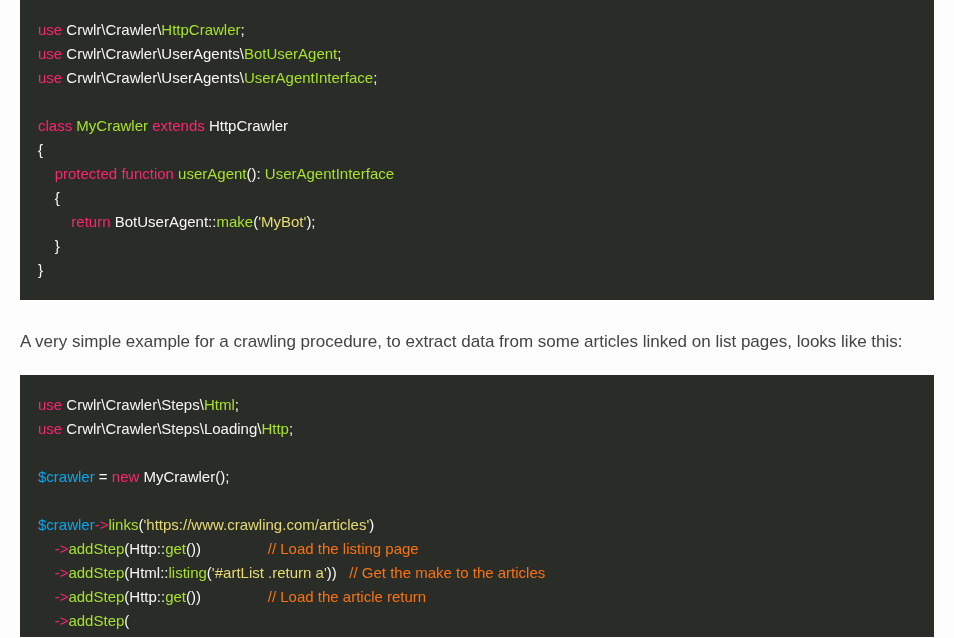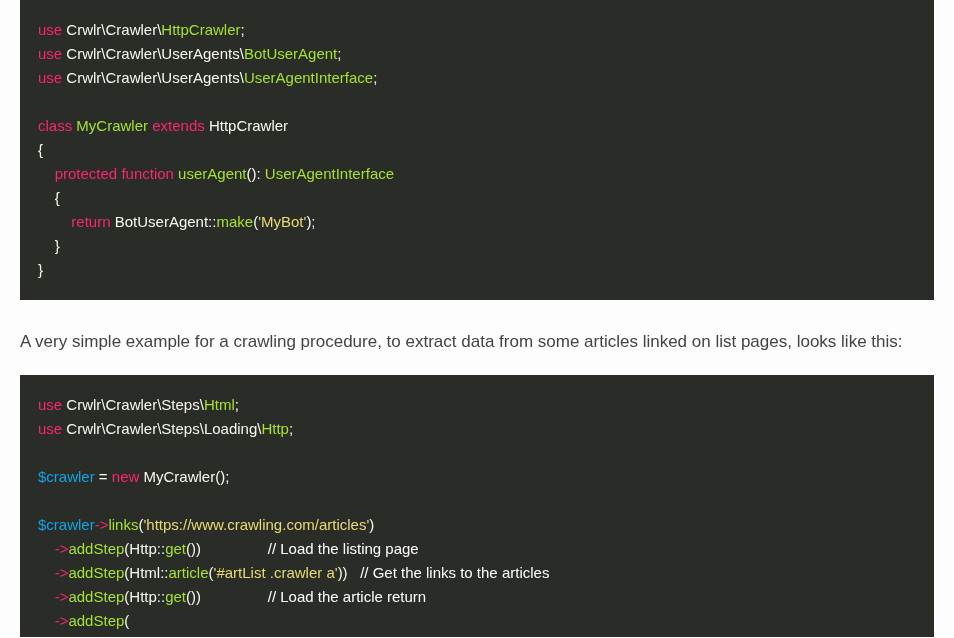--- a/index.html
+++ b/index.html
@@ -27,21 +27,21 @@
     margin: 30px 0 20px 0;
     line-height: 1.45;
   }
   .k-use   { color: #f92672; }   
   .ns      { color: #f8f8f2; }   
   .cls     { color: #a6e22e; }   
   .fn      { color: #a6e22e; }   
   .str     { color: #e6db74; }   
   .var     { color: #0ea5e9; }   
   .punct   { color: #f8f8f2; }
-  .comment { color: #ffffff; }
+  .comment { color: #f97316; }
   .op      { color: #f92672; }
 </style>
 </head>
 <body>
 
 <div class="code-block"><span class="k-use">use</span> <span class="ns">Crwlr\Crawler\</span><span class="cls">HttpCrawler</span><span class="punct">;</span>
 <span class="k-use">use</span> <span class="ns">Crwlr\Crawler\UserAgents\</span><span class="cls">BotUserAgent</span><span class="punct">;</span>
 <span class="k-use">use</span> <span class="ns">Crwlr\Crawler\UserAgents\</span><span class="cls">UserAgentInterface</span><span class="punct">;</span>
 
 <span class="k-use">class</span> <span class="cls">MyCrawler</span> <span class="k-use">extends</span> <span class="ns">HttpCrawler</span>
@@ -54,15 +54,15 @@
 
 <p class="prose">A very simple example for a crawling procedure, to extract data from some articles linked on list pages, looks like this:</p>
 
 <div class="code-block" style="border-bottom-left-radius:0;border-bottom-right-radius:0;padding-bottom:4px;"><span class="k-use">use</span> <span class="ns">Crwlr\Crawler\Steps\</span><span class="cls">Html</span><span class="punct">;</span>
 <span class="k-use">use</span> <span class="ns">Crwlr\Crawler\Steps\Loading\</span><span class="cls">Http</span><span class="punct">;</span>
 
 <span class="var">$crawler</span><span class="punct"> = </span><span class="k-use">new</span> <span class="ns">MyCrawler</span><span class="punct">();</span>
 
 <span class="var">$crawler</span><span class="op">-&gt;</span><span class="fn">links</span><span class="punct">(</span><span class="str">'https://www.crawling.com/articles'</span><span class="punct">)</span>
     <span class="op">-&gt;</span><span class="fn">addStep</span><span class="punct">(</span><span class="ns">Http</span><span class="punct">::</span><span class="fn">get</span><span class="punct">())</span>                <span class="comment">// Load the listing page</span>
-    <span class="op">-&gt;</span><span class="fn">addStep</span><span class="punct">(</span><span class="ns">Html</span><span class="punct">::</span><span class="fn">article</span><span class="punct">(</span><span class="str">'#artList .crawler a'</span><span class="punct">))</span>   <span class="comment">// Get the links to the articles</span>
+    <span class="op">-&gt;</span><span class="fn">addStep</span><span class="punct">(</span><span class="ns">Html</span><span class="punct">::</span><span class="fn">listing</span><span class="punct">(</span><span class="str">'#artList .return a'</span><span class="punct">))</span>   <span class="comment">// Get the make to the articles</span>
     <span class="op">-&gt;</span><span class="fn">addStep</span><span class="punct">(</span><span class="ns">Http</span><span class="punct">::</span><span class="fn">get</span><span class="punct">())</span>                <span class="comment">// Load the article return</span>
     <span class="op">-&gt;</span><span class="fn">addStep</span><span class="punct">(</span></div>
 
 </body></html>

